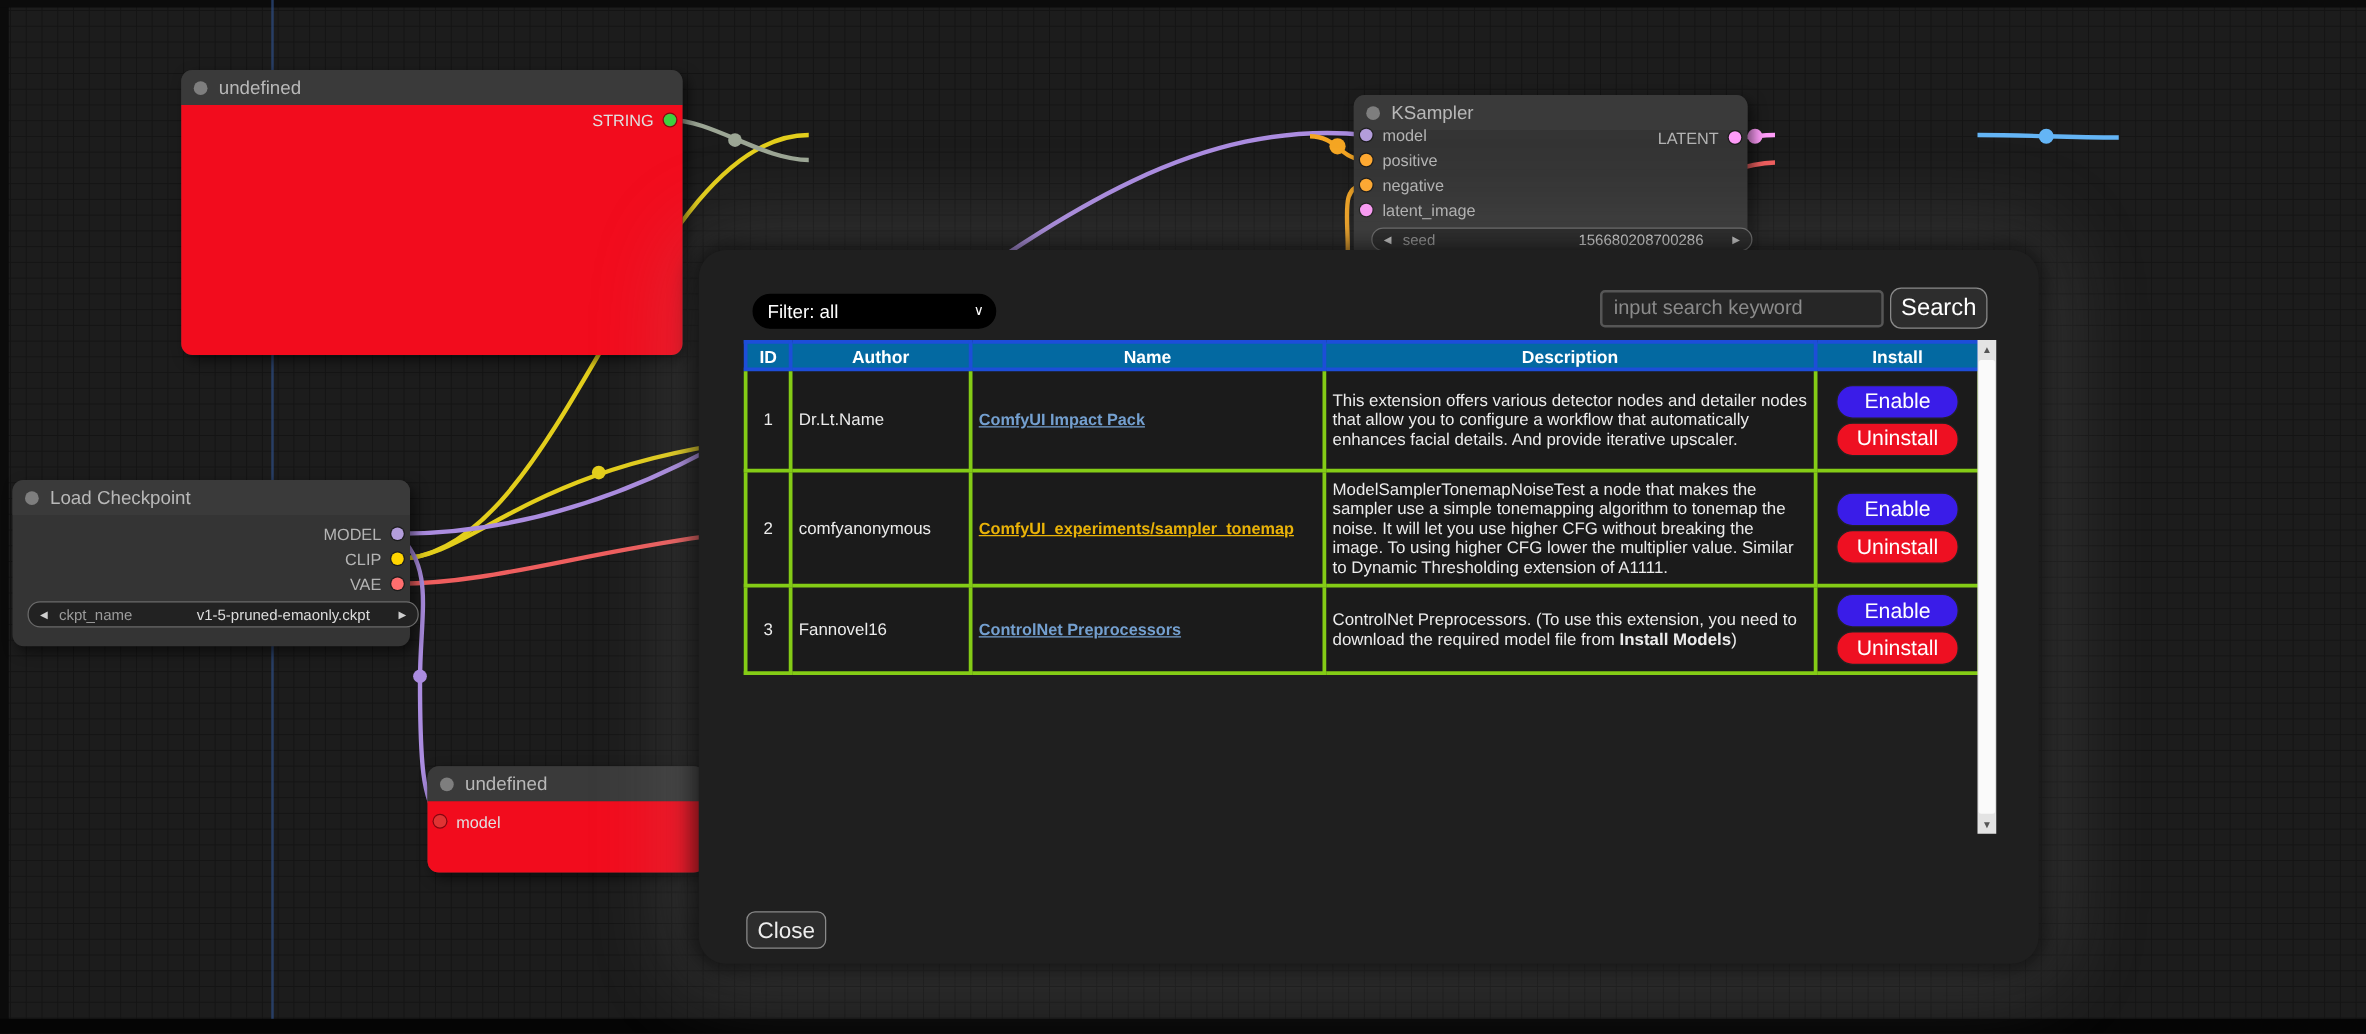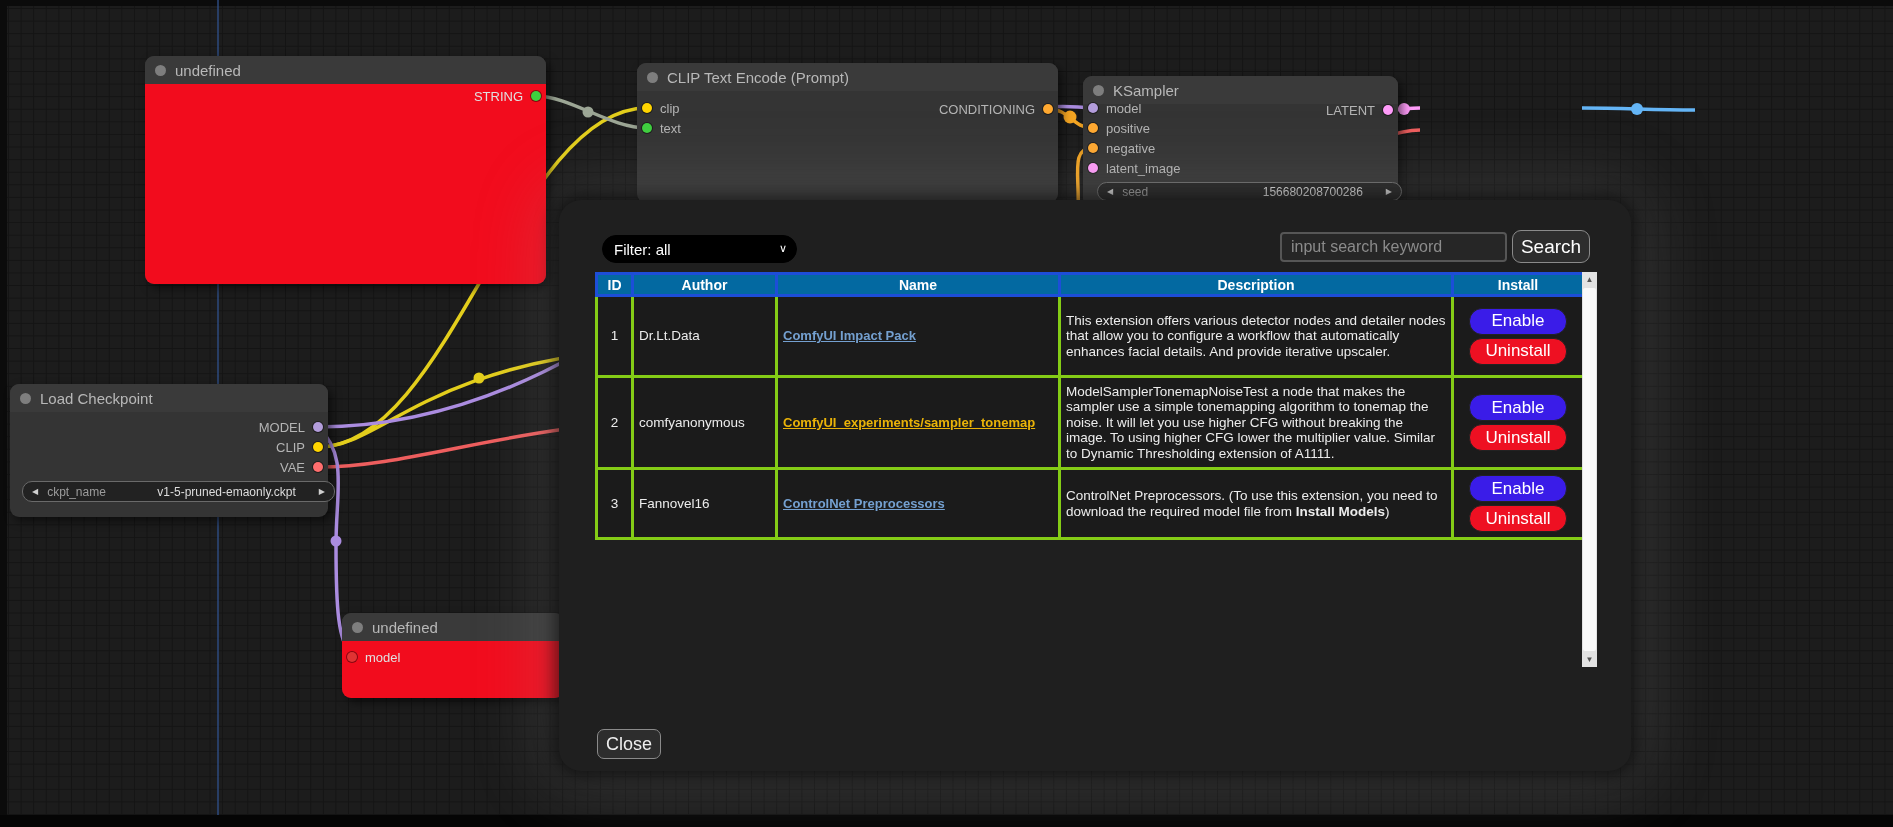--- a/index.html
+++ b/index.html
@@ -115,39 +115,20 @@
       <span class="tdot"></span>
       <span>undefined</span>
     </div>
     <div class="nbody red"></div>
     <div class="slot out" style="right:5px;top:32px">
       <span class="plabel">STRING</span>
       <span class="pdot" style="background: rgb(63, 207, 63);"></span>
     </div>
   </div>
 
-  <div class="node" id="node-clip">
-    <div class="ntitle">
-      <span class="tdot"></span>
-      <span>CLIP Text Encode (Prompt)</span>
-    </div>
-    <div class="nbody"></div>
-    <div class="slot" style="left:5px;top:37px">
-      <span class="pdot" style="background: rgb(255, 213, 0);"></span>
-      <span>clip</span>
-    </div>
-    <div class="slot" style="left:5px;top:57px">
-      <span class="pdot" style="background: rgb(63, 207, 63);"></span>
-      <span>text</span>
-    </div>
-    <div class="slot out" style="right:5px;top:38px">
-      <span class="plabel">CONDITIONING</span>
-      <span class="pdot" style="background: rgb(255, 169, 49);"></span>
-    </div>
-  </div>
 
   <div class="node" id="node-ksampler">
     <div class="ntitle">
       <span class="tdot"></span>
       <span>KSampler</span>
     </div>
     <div class="nbody"></div>
     <div class="slot" style="left:5px;top:24px">
       <span class="pdot" style="background: rgb(179, 157, 219);"></span>
       <span>model</span>
@@ -240,21 +221,21 @@
               <th>ID</th>
               <th>Author</th>
               <th>Name</th>
               <th>Description</th>
               <th>Install</th>
             </tr>
           </thead>
         <tbody>
             <tr style="height: 81px;">
               <td class="cid">1</td>
-              <td>Dr.Lt.Data</td>
+              <td>Dr.Lt.Name</td>
               <td><a href="#" style="color: rgb(116, 160, 208);">ComfyUI Impact Pack</a></td>
               <td>This extension offers various detector nodes and detailer nodes that allow you to configure a workflow that automatically enhances facial details. And provide iterative upscaler.</td>
               <td class="cinstall">
                 <button class="row-btn" style="background: rgb(58, 28, 232);">Enable</button>
                 <button class="row-btn" style="background: rgb(238, 16, 34);">Uninstall</button>
               </td>
             </tr>
             <tr style="height: 92px;">
               <td class="cid">2</td>
               <td>comfyanonymous</td>

